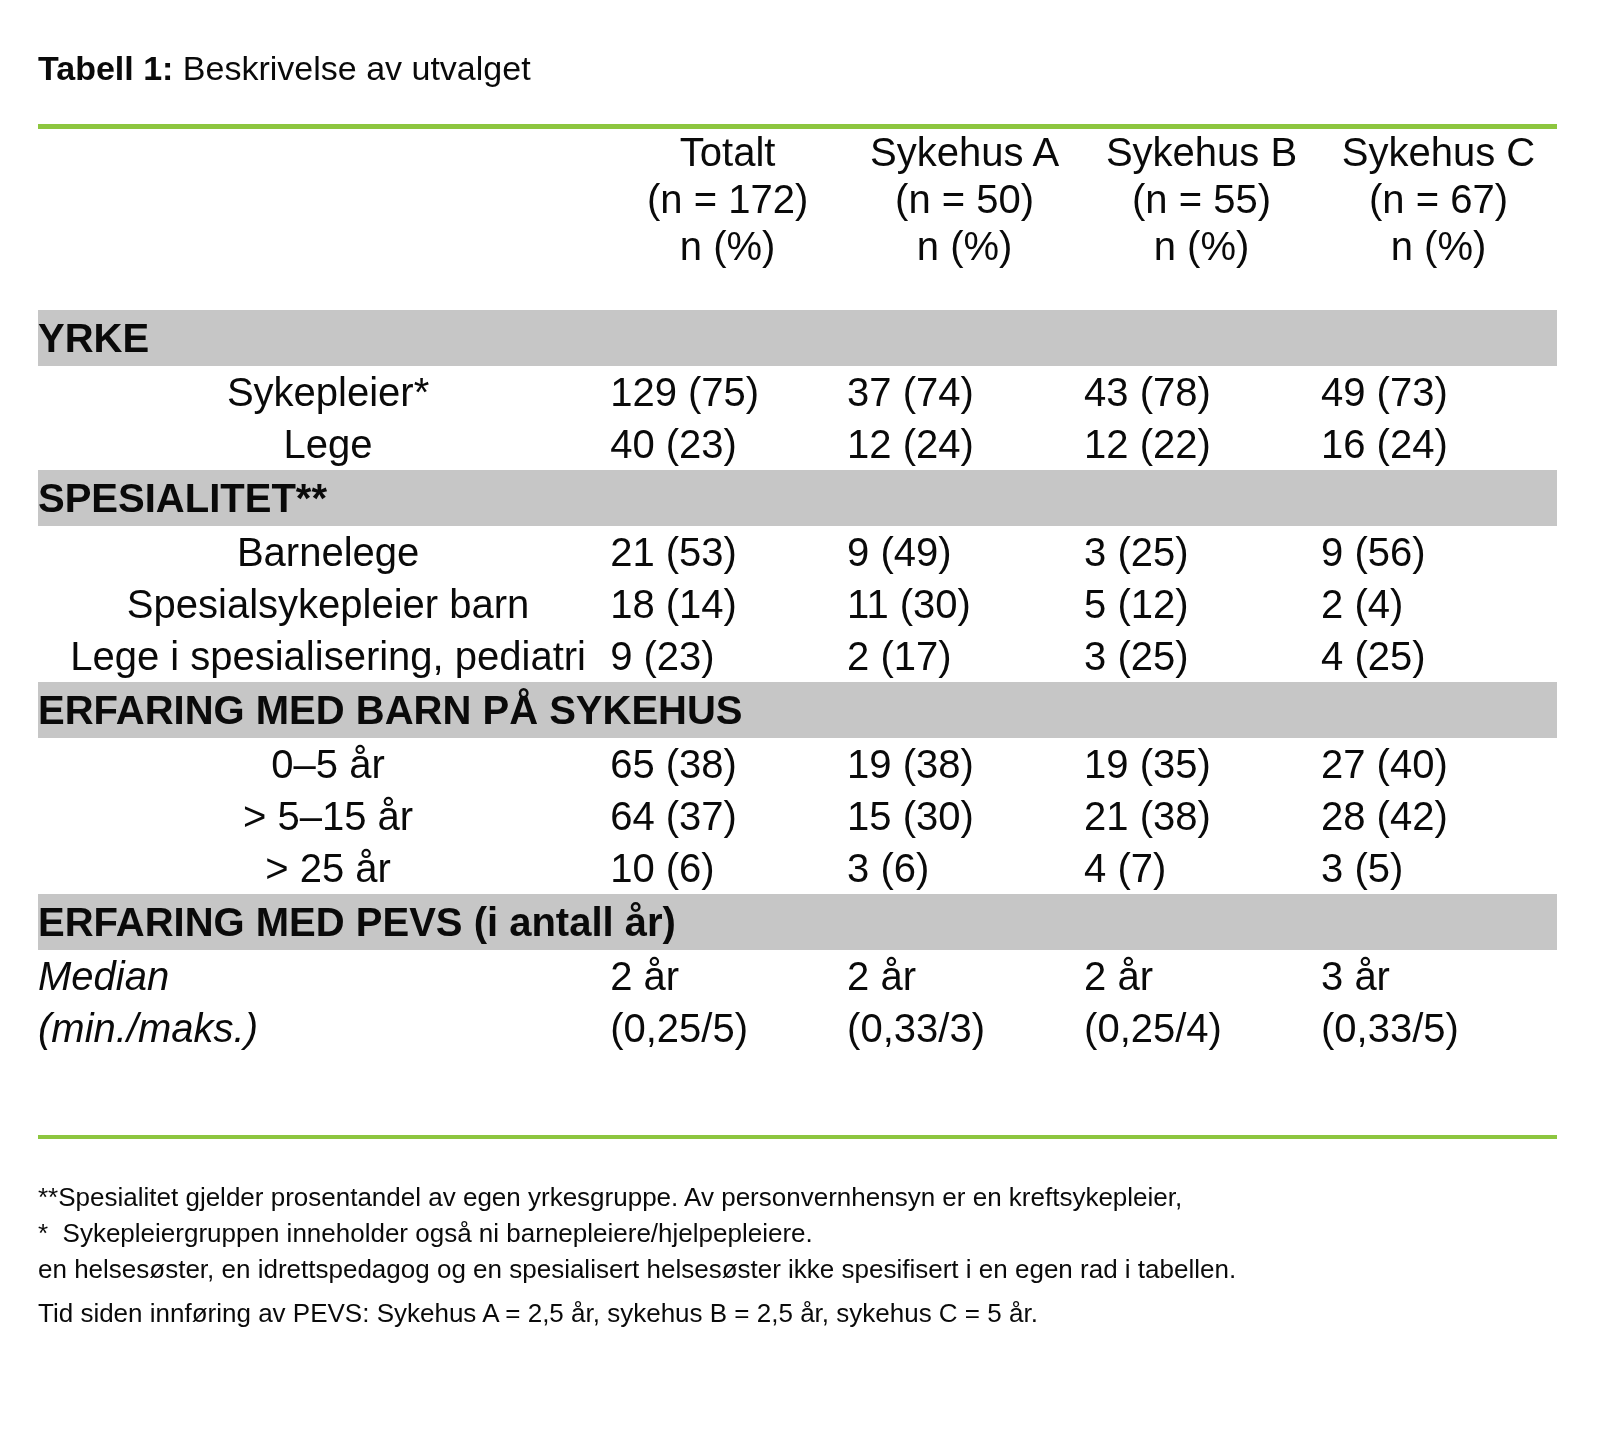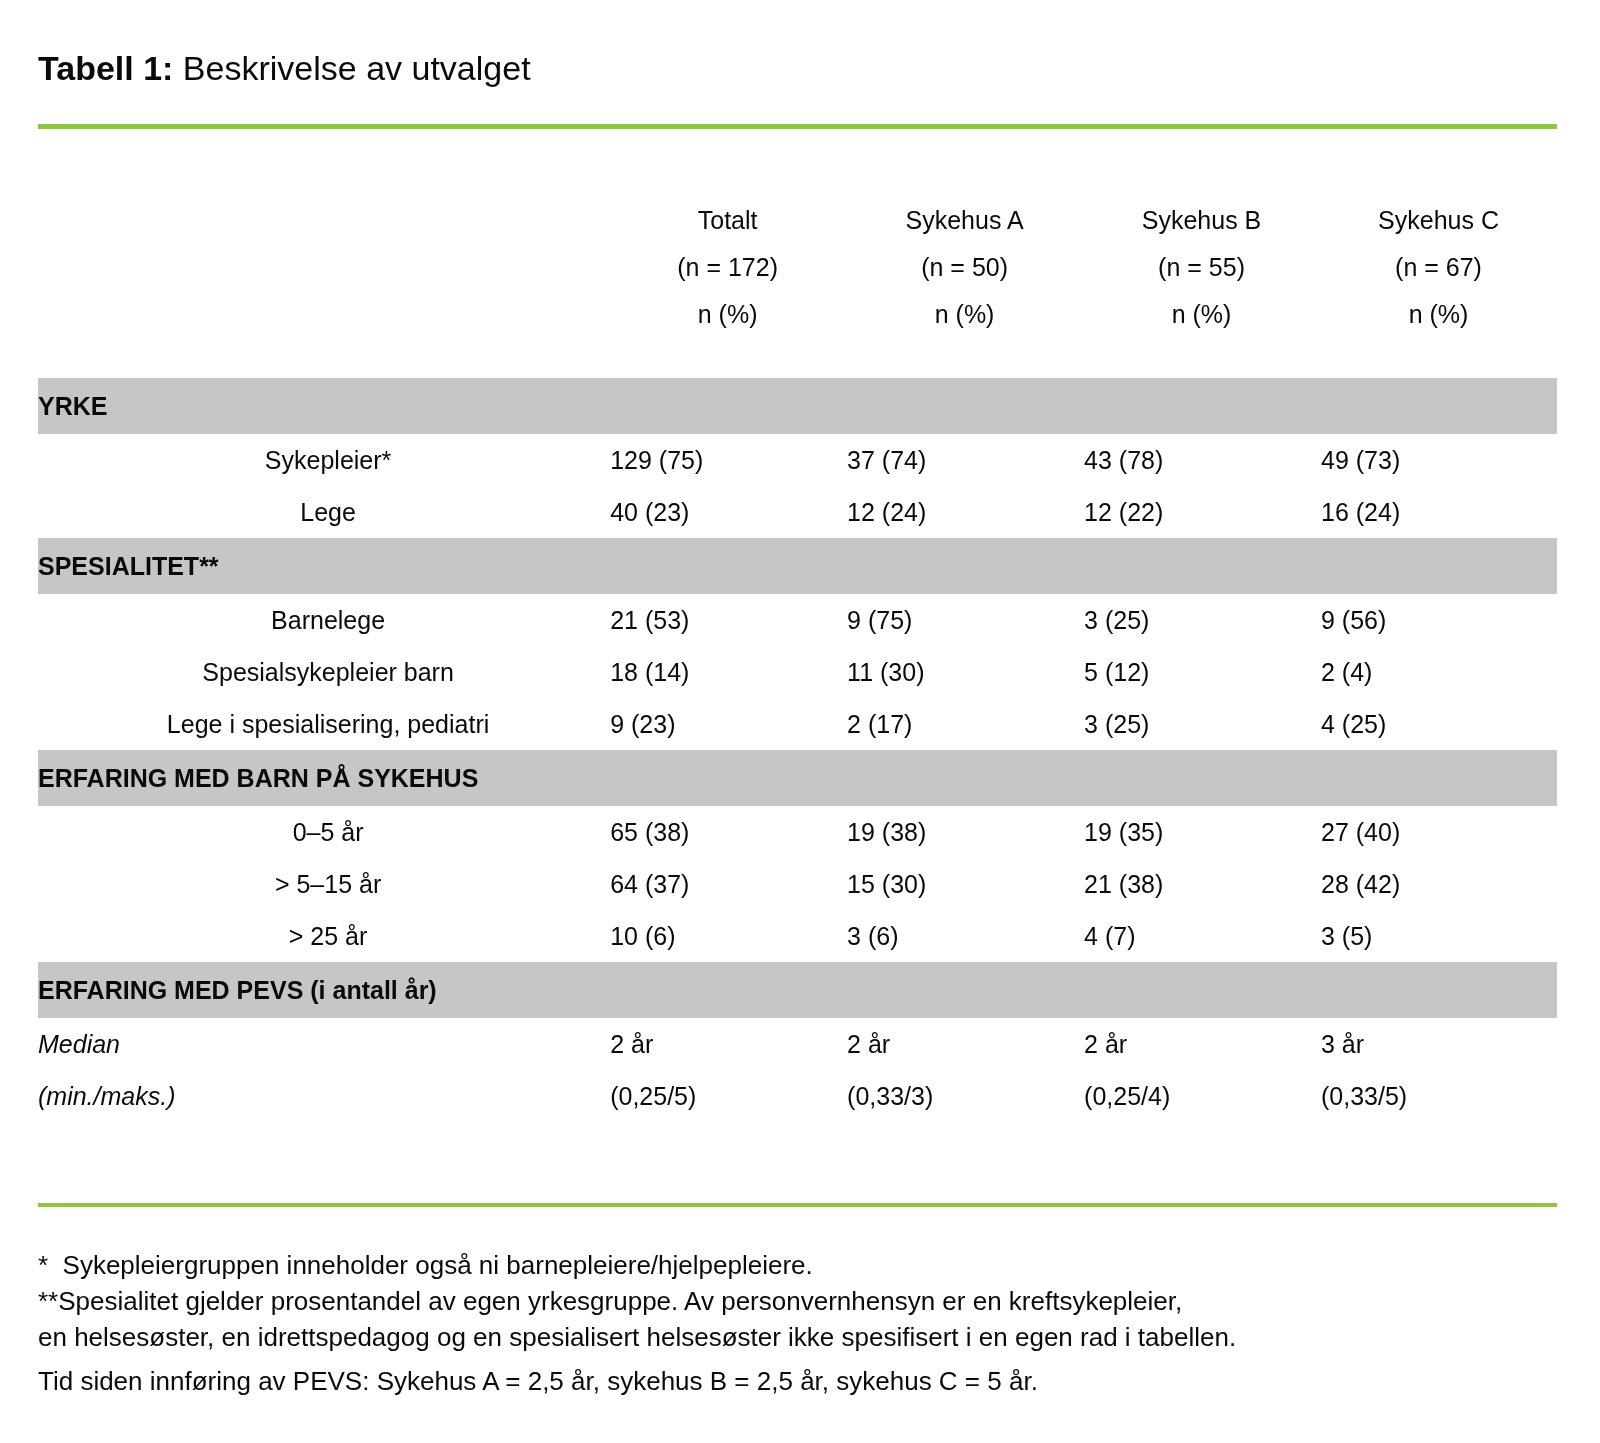--- a/index.html
+++ b/index.html
@@ -27,23 +27,22 @@
   .title .bold { font-weight: 700; text-align: center; }
   .rule {
     background: #8DC63F;
     width: 100%;
   }
   .rule-top   { margin-top: 36px; height: 5px; }
   .rule-bottom{ margin-top: 81px; height: 4px; }
 
   table.sample-table {
     width: 100%;
-    margin-top: 68px;
     border-collapse: collapse;
-    font-size: 25px;
+    font-size: 40px;
     table-layout: fixed;
   }
   col.c-label { width: 37.6%; }
   col.c-data  { width: 15.6%; }
 
   thead th {
     font-weight: 400;
     text-align: center;
     vertical-align: top;
     line-height: 47px;
@@ -138,21 +137,21 @@
         <td class="data">12 (22)</td>
         <td class="data">16 (24)</td>
       </tr>
 
       <tr class="section-row">
         <td colspan="5">SPESIALITET**</td>
       </tr>
       <tr class="data-row">
         <td class="label">Barnelege</td>
         <td class="data">21 (53)</td>
-        <td class="data">9 (75)</td>
+        <td class="data">9 (49)</td>
         <td class="data">3 (25)</td>
         <td class="data">9 (56)</td>
       </tr>
       <tr class="data-row">
         <td class="label">Spesialsykepleier barn</td>
         <td class="data">18 (14)</td>
         <td class="data">11 (30)</td>
         <td class="data">5 (12)</td>
         <td class="data">2 (4)</td>
       </tr>
@@ -205,19 +204,19 @@
         <td class="data">(0,33/3)</td>
         <td class="data">(0,25/4)</td>
         <td class="data">(0,33/5)</td>
       </tr>
     </tbody>
   </table>
 
   <div class="rule rule-bottom"></div>
 
   <div class="footnotes">
+    <div class="footnote">**Spesialitet gjelder prosentandel av egen yrkesgruppe. Av personvernhensyn er en kreftsykepleier,</div>
     <div class="footnote">*  Sykepleiergruppen inneholder også ni barnepleiere/hjelpepleiere.</div>
-    <div class="footnote">**Spesialitet gjelder prosentandel av egen yrkesgruppe. Av personvernhensyn er en kreftsykepleier,</div>
     <div class="footnote">en helsesøster, en idrettspedagog og en spesialisert helsesøster ikke spesifisert i en egen rad i tabellen.</div>
     <div class="footnote spaced">Tid siden innføring av PEVS: Sykehus A = 2,5 år, sykehus B = 2,5 år, sykehus C = 5 år.</div>
   </div>
 
 </div>
 
 </body></html>

